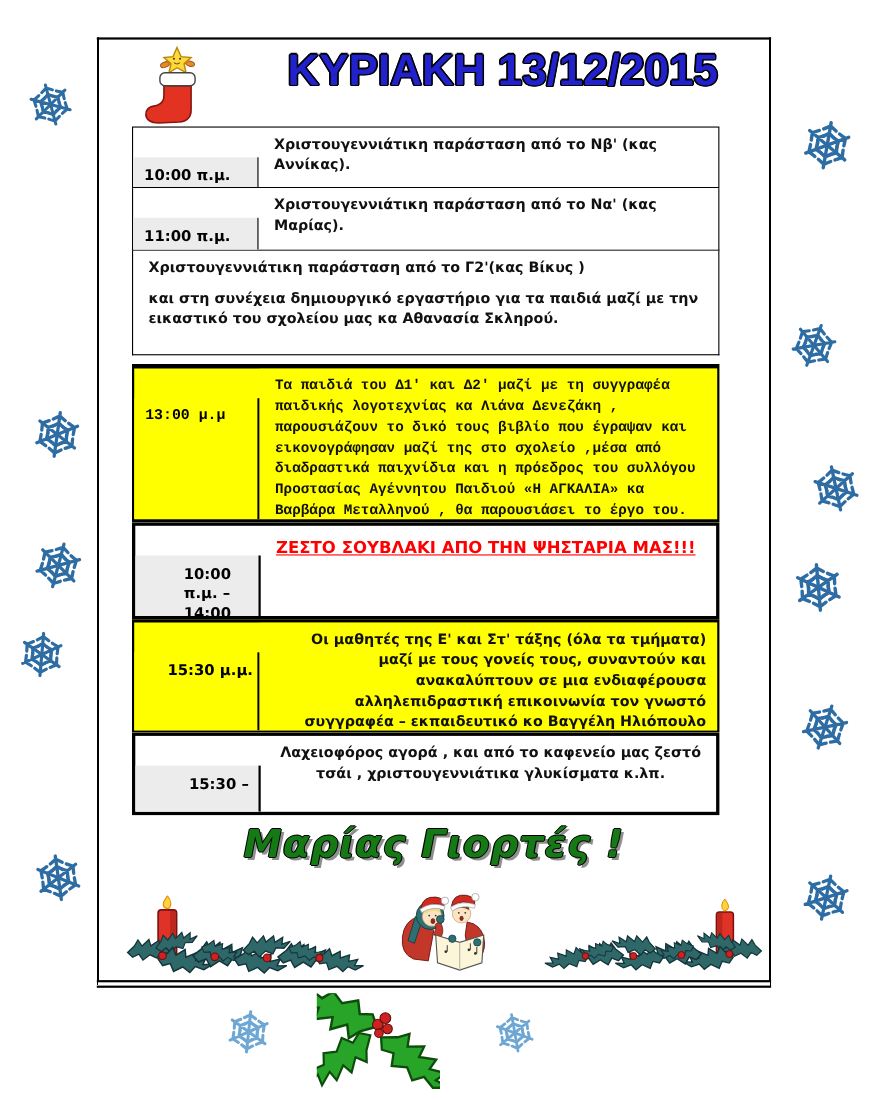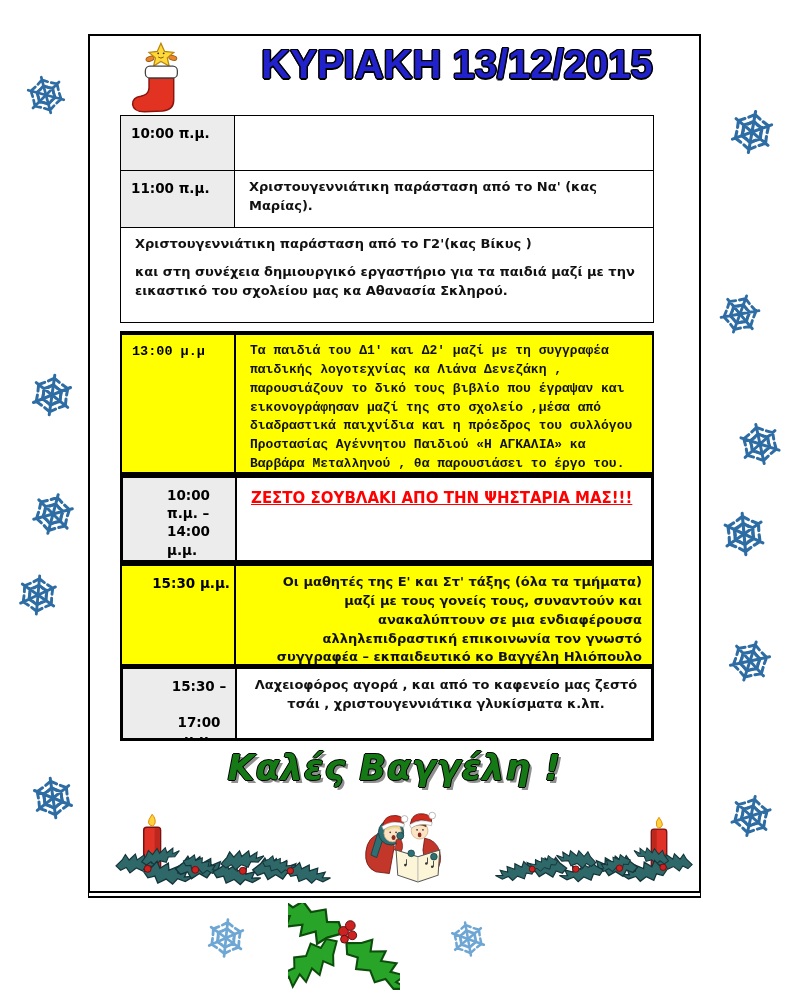--- a/index.html
+++ b/index.html
@@ -32,21 +32,21 @@
     white-space:nowrap;
   }
   
   .sched{position:absolute;left:30px;top:79px;width:534px;}
   .row{display:flex;box-sizing:border-box;overflow:hidden;background:#fff;}
   .row .time{
     flex:0 0 114px;width:114px;box-sizing:border-box;
     background:#ececec;
     border-right:1px solid #000;
     padding:8px 4px 0 10px;
-    font-weight:bold;font-size:13.5px;line-height:1.35;
+    font-weight:bold;font-size:13.5px;line-height:1.35;margin-top:27px;
   }
   .row .desc{flex:1;box-sizing:border-box;padding:7px 10px 0 14px;}
   .main{margin:0;font-weight:bold;font-size:13px;line-height:1.45;color:#111;}
   .extra{margin:9px 0 0 0;font-weight:bold;font-size:13px;line-height:1.45;color:#111;}
   .note{margin:10px 0 0 0;font-style:italic;font-size:11.5px;color:#222;}
   .alert{
     margin:4px 0 0 0;
     font-weight:bold;font-size:15px;line-height:1.2;
     color:#ff0000;text-decoration:underline;
     white-space:nowrap;
@@ -123,20 +123,24 @@
     <rect x="19" y="27" width="35" height="13" rx="5" fill="#ffffff" stroke="#444" stroke-width="1.4"></rect>
   </svg>
   <div class="page-title">ΚΥΡΙΑΚΗ 13/12/2015</div>
 
   <div class="sched">
 
     <div class="row r0 plain">
       <div class="time">
         <span class="tline">10:00 π.μ.</span>
       </div>
+      <div class="desc">
+        <p class="main">Χριστουγεννιάτικη παράσταση από το Νβ' (κας Αννίκας).</p>
+        <p class="note">Χορωδία – ορχήστρα των μαθητών του δημοτικού μας.</p>
+      </div>
     </div>
 
     <div class="row r1 plain">
       <div class="time">
         <span class="tline">11:00 π.μ.</span>
       </div>
       <div class="desc">
         <p class="main">Χριστουγεννιάτικη παράσταση από το Να'  (κας Μαρίας).</p>
         <p class="note">Χορωδία – ορχήστρα των μαθητών του δημοτικού μας.</p>
       </div>
@@ -183,21 +187,21 @@
         <span class="tline">15:30 –</span>
         <span class="tline gap2">17:00 μ.μ.</span>
       </div>
       <div class="desc">
         <p class="main">Λαχειοφόρος αγορά , και από το καφενείο μας ζεστό τσάι , χριστουγεννιάτικα γλυκίσματα κ.λπ.</p>
       </div>
     </div>
 
   </div>
 
-  <div class="greeting">Καλές Βαγγέλη !</div>
+  <div class="greeting">Μαρίας Γιορτές !</div>
 
   <svg class="garland-left" viewBox="0 0 220 72">
     <g>
       <rect x="30" y="13" width="17" height="44" rx="3" fill="#e03226" stroke="#7a1111" stroke-width="1.5"></rect>
       <rect x="41" y="14" width="5" height="42" fill="#b1251c" opacity="0.75"></rect>
       <path d="M38.5 0 Q43 5 41 10 Q39.5 13 36.5 11 Q33.5 9 35.5 5 Z" fill="#ffd23e" stroke="#e08b00" stroke-width="1"></path>
     </g>
     <g fill="#2f6868" stroke="#14343a" stroke-width="1.2">
       <use href="#lfp" transform="translate(2,52) rotate(-8)"></use>
       <use href="#lfp" transform="translate(28,48) rotate(-18) scale(0.9)"></use>

